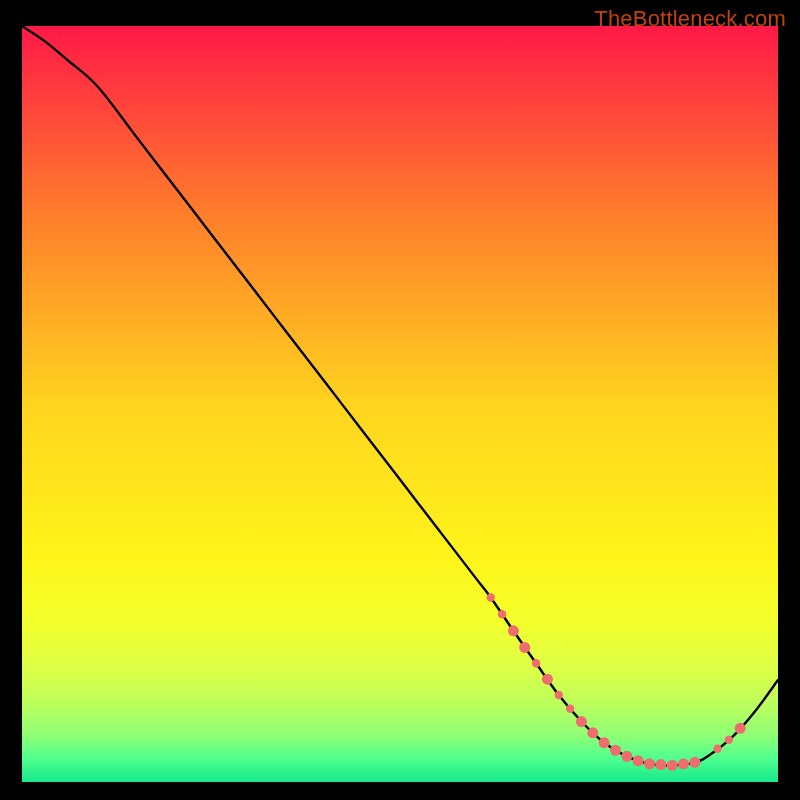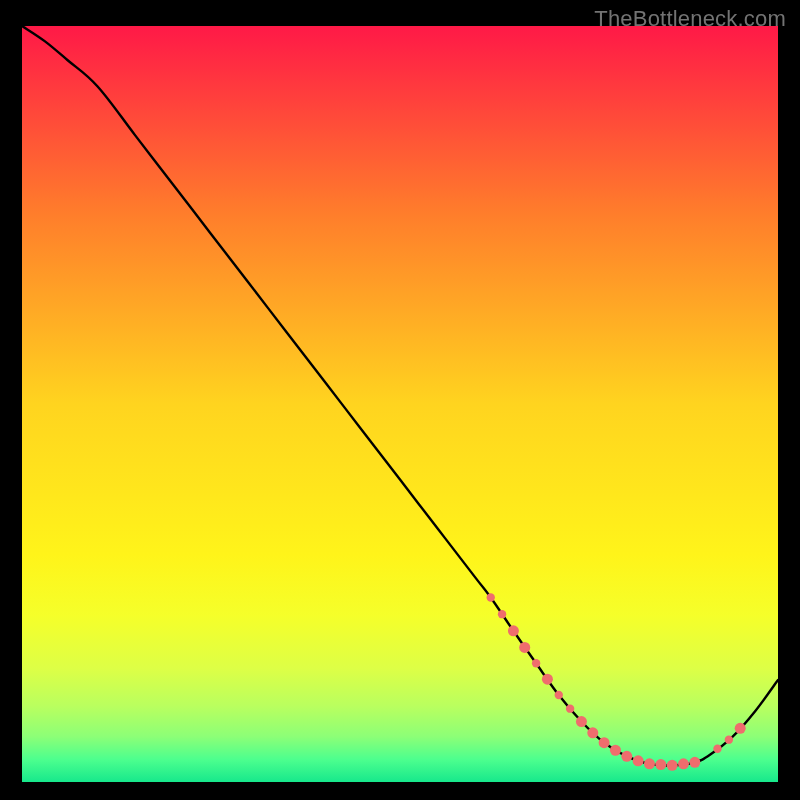--- a/index.html
+++ b/index.html
@@ -14,21 +14,21 @@
   .stage {
     position: relative;
     width: 800px;
     height: 800px;
     background: #000;
   }
   .watermark {
     position: absolute;
     top: 6px;
     right: 14px;
-    color: #737373;
+    color: #c2410c;
     font-size: 22px;
     font-family: Arial, sans-serif;
     letter-spacing: 0.2px;
     z-index: 20;
   }
   svg.plot {
     position: absolute;
     left: 22px;
     top: 26px;
     z-index: 5;

